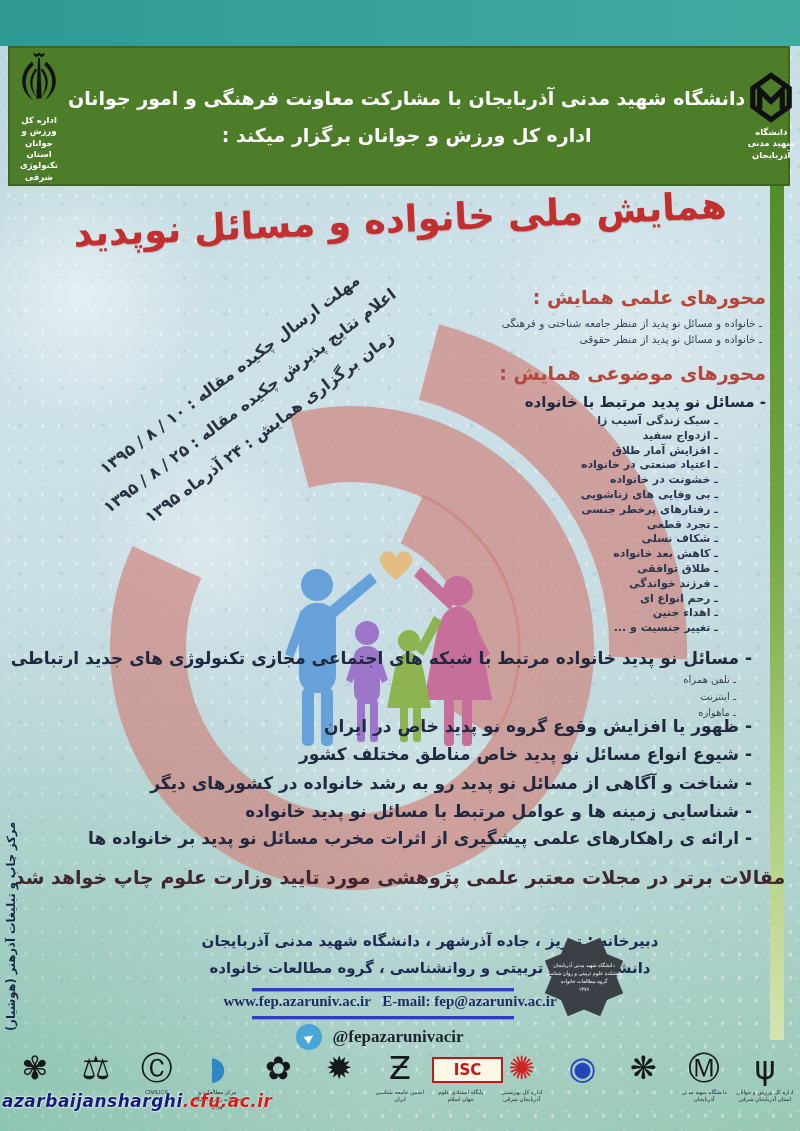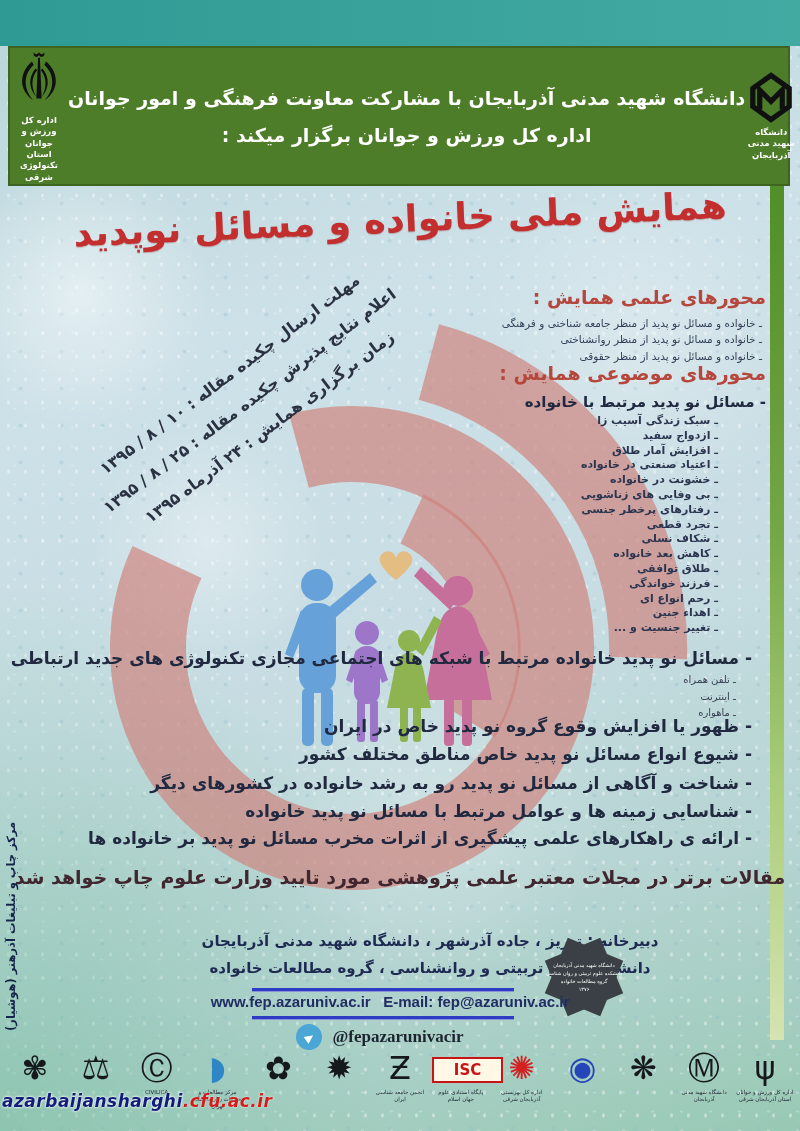--- a/index.html
+++ b/index.html
@@ -66,21 +66,21 @@
   .subs{right:64px;top:672px;font-size:10px;color:#394253;line-height:1.65;z-index:4;direction:rtl;text-align:right;}
   .b2{top:716px;} .b3{top:744px;} .b4{top:773px;} .b5{top:801px;} .b6{top:828px;}
 
   .highlight{left:0;right:0;top:866px;text-align:center;font-size:19px;font-weight:bold;color:#40262e;
     direction:rtl;white-space:nowrap;z-index:4;}
 
   .addr{left:150px;width:560px;top:928px;text-align:center;font-size:15px;font-weight:bold;color:#1e2a52;
     line-height:1.8;direction:rtl;z-index:4;}
   .rule{left:252px;width:262px;height:0;border-top:3px solid #2e3cc4;box-shadow:0 1px 0 #8a93da;z-index:4;}
   .rule1{top:988px;} .rule2{top:1016px;}
-  .web{left:110px;width:560px;top:993px;text-align:center;font-family:Liberation Sans, sans-serif;
+  .web{left:110px;width:560px;top:993px;text-align:center;font-family:Liberation Serif, serif;
     font-size:15px;font-weight:bold;color:#202c63;z-index:5;direction:ltr;}
   .telegram{left:150px;width:460px;top:1024px;display:flex;align-items:center;justify-content:center;gap:10px;z-index:4;}
   .tg-icon{width:26px;height:26px;border-radius:50%;background:#49a6d5;color:#fff;display:inline-flex;
     align-items:center;justify-content:center;font-size:11px;}
   .tg-icon span{transform:rotate(-35deg);display:block;}
   .tg-text{font-family:"Liberation Serif",serif;font-size:17px;font-weight:bold;color:#1c2430;}
 
   .seal{left:545px;top:938px;width:78px;height:78px;z-index:4;}
   .seal .sq{position:absolute;inset:9px;background:#3a4045;}
   .seal .sq1{transform:rotate(22.5deg);} .seal .sq2{transform:rotate(67.5deg);}
@@ -155,21 +155,20 @@
 
   <div class="abs deadlines">
     <div>مهلت ارسال چکیده مقاله : ۱۰ / ۸ / ۱۳۹۵</div>
     <div>اعلام نتایج پذیرش چکیده مقاله : ۲۵ / ۸ / ۱۳۹۵</div>
     <div>زمان برگزاری همایش : ۲۴ آذرماه ۱۳۹۵</div>
   </div>
 
   <div class="abs rtl-right sci sec-heading">محورهای علمی همایش :</div>
   <div class="abs rtl-right sci-items">
     <div>ـ خانواده و مسائل نو پدید از منظر جامعه شناختی و فرهنگی</div>
-    <div>ـ خانواده و مسائل نو پدید از منظر روانشناختی</div>
     <div>ـ خانواده و مسائل نو پدید از منظر حقوقی</div>
   </div>
 
   <div class="abs rtl-right them-h sec-heading">محورهای موضوعی همایش :</div>
   <div class="abs rtl-right them-lead">- مسائل نو پدید مرتبط با خانواده</div>
   <div class="abs rtl-right them-list">
     <div>ـ سبک زندگی آسیب زا</div>
     <div>ـ ازدواج سفید</div>
     <div>ـ افزایش آمار طلاق</div>
     <div>ـ اعتیاد صنعتی در خانواده</div>

